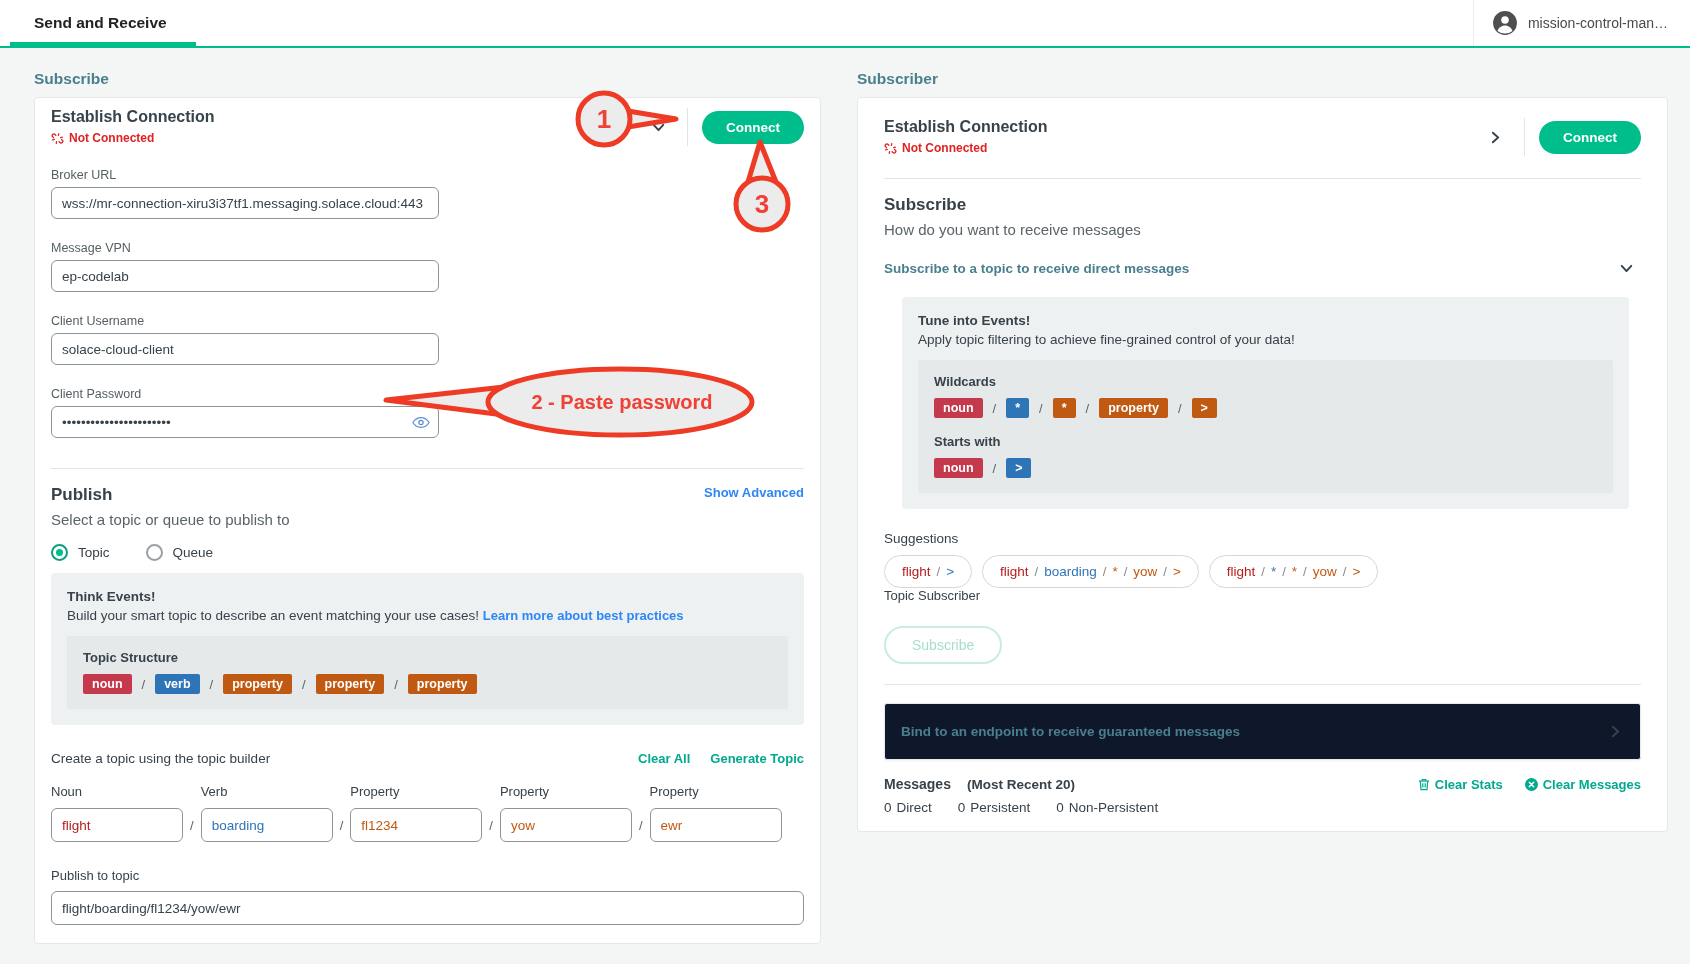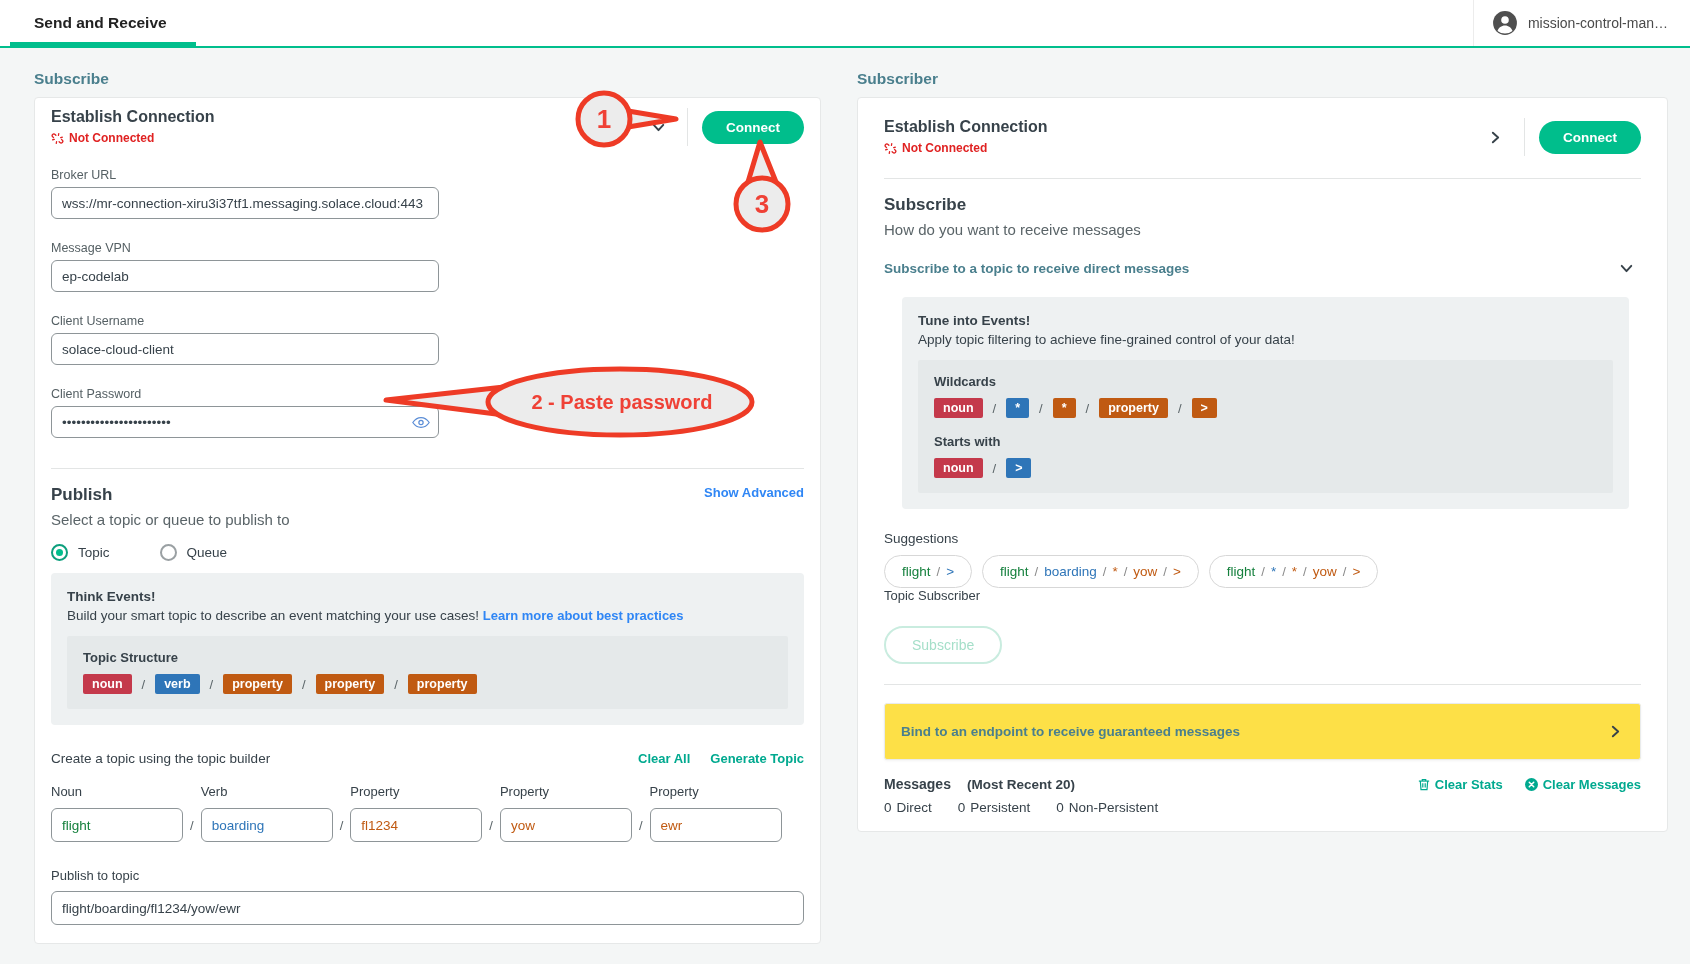--- a/index.html
+++ b/index.html
@@ -40,21 +40,21 @@
   .pw-wrap { position:relative; width:388px; }
   .eye { position:absolute; right:9px; top:9px; }
 
   hr.div { border:none; border-top:1px solid #e3e5e5; margin:30px 0 0; }
 
   
   .sec-header { margin-top:16px; display:flex; align-items:flex-start; justify-content:space-between; }
   .sec-title { font-size:17px; font-weight:700; color:#37424a; }
   .sec-sub { font-size:15px; color:#5a6468; margin-top:6px; }
   .link-blue { color:#2F86F5; font-size:13px; font-weight:600; text-decoration:none; cursor:pointer; }
-  .radio-row { margin-top:16px; display:flex; gap:50px; }
+  .radio-row { margin-top:16px; display:flex; gap:36px; }
   .radio-item { display:flex; align-items:center; gap:10px; font-size:13.5px; color:#37424a; cursor:pointer; }
   .radio { width:17px; height:17px; border:2px solid #9aa0a3; border-radius:50%; position:relative; flex:none; }
   .radio.sel { border-color:#0d9f7d; }
   .radio.sel::after { content:""; position:absolute; left:3px; top:3px; width:7px; height:7px; border-radius:50%; background:#00BE8C; }
   .teal-row { margin-top:20px; display:flex; align-items:center; justify-content:space-between; }
   .link-teal { color:#4A7F8D; font-weight:700; font-size:13.5px; cursor:pointer; }
   .link-green { color:#00A98F; font-weight:700; font-size:13px; cursor:pointer; display:flex; align-items:center; gap:5px; }
 
   .graybox { background:#eef1f2; border-radius:4px; margin-top:12px; padding:16px; }
   .gb-title { font-size:13.5px; font-weight:700; color:#37424a; }
@@ -67,32 +67,32 @@
   .sl::before { content:"/"; color:#5a6468; font-size:13px; }
 
   .builder-header { margin-top:26px; display:flex; align-items:center; justify-content:space-between; }
   .plain-label { font-size:13.5px; color:#37424a; }
   .builder-actions { display:flex; gap:20px; }
   .builder { display:flex; margin-top:18px; }
   .bgroup { display:flex; flex-direction:column; width:132px; flex:none; }
   .bgroup .flabel { font-size:13px; color:#37424a; margin-bottom:9px; }
   .bgroup .tinput { height:34px; font-weight:400; }
   .bslash { align-self:flex-end; margin:0 7px 9px; color:#5a6468; font-size:13px; }
-  .t-red { color:#15803d; } .t-blue { color:#2E75B8; } .t-orange { color:#C05A12; }
+  .t-red { color:#b91c1c; } .t-blue { color:#2E75B8; } .t-orange { color:#C05A12; }
   .pubtopic-label { margin-top:26px; }
 
   
   .tunebox { background:#eef1f2; border-radius:4px; margin:14px 12px 0 18px; padding:16px; }
   .suggestions-label { margin-top:22px; font-size:13.5px; color:#37424a; }
   .chips { display:flex; gap:10px; margin-top:9px; }
   .chip { border:1px solid #d7d7d7; border-radius:17px; padding:8px 17px; display:flex; align-items:center; gap:6px; font-size:13.5px; background:#fff; cursor:pointer; }
   .chip .sl::before { color:#8a8a8a; }
   .sub-field { }
   .btn-subscribe { margin-top:16px; border:2px solid #c9ecdf; color:#a5dfc9; background:#fff; border-radius:19px; padding:9px 26px; font-size:14px; font-family:"Liberation Sans", sans-serif; cursor:default; }
-  .bindrow { margin-top:18px; background:#fde047; border:1px solid #e9ebeb; border-radius:3px; box-shadow:0 1px 3px rgba(0,0,0,.05); padding:19px 16px; display:flex; justify-content:space-between; align-items:center; cursor:pointer; }
+  .bindrow { margin-top:18px; background:#0f172a; border:1px solid #e9ebeb; border-radius:3px; box-shadow:0 1px 3px rgba(0,0,0,.05); padding:19px 16px; display:flex; justify-content:space-between; align-items:center; cursor:pointer; }
   .msg-header { margin-top:16px; display:flex; align-items:center; }
   .msg-title-group { display:flex; gap:16px; align-items:flex-end; }
   .msg-title { font-size:14px; font-weight:700; color:#37424a; }
   .msg-recent { font-size:13.5px; font-weight:700; color:#37424a; }
   .msg-actions { margin-left:auto; display:flex; gap:22px; }
   .stats { margin-top:8px; display:flex; gap:26px; }
   .stat { display:flex; gap:5px; font-size:13.5px; color:#37424a; }
 
   
   .overlay { position:absolute; inset:0; pointer-events:none; z-index:50; }

